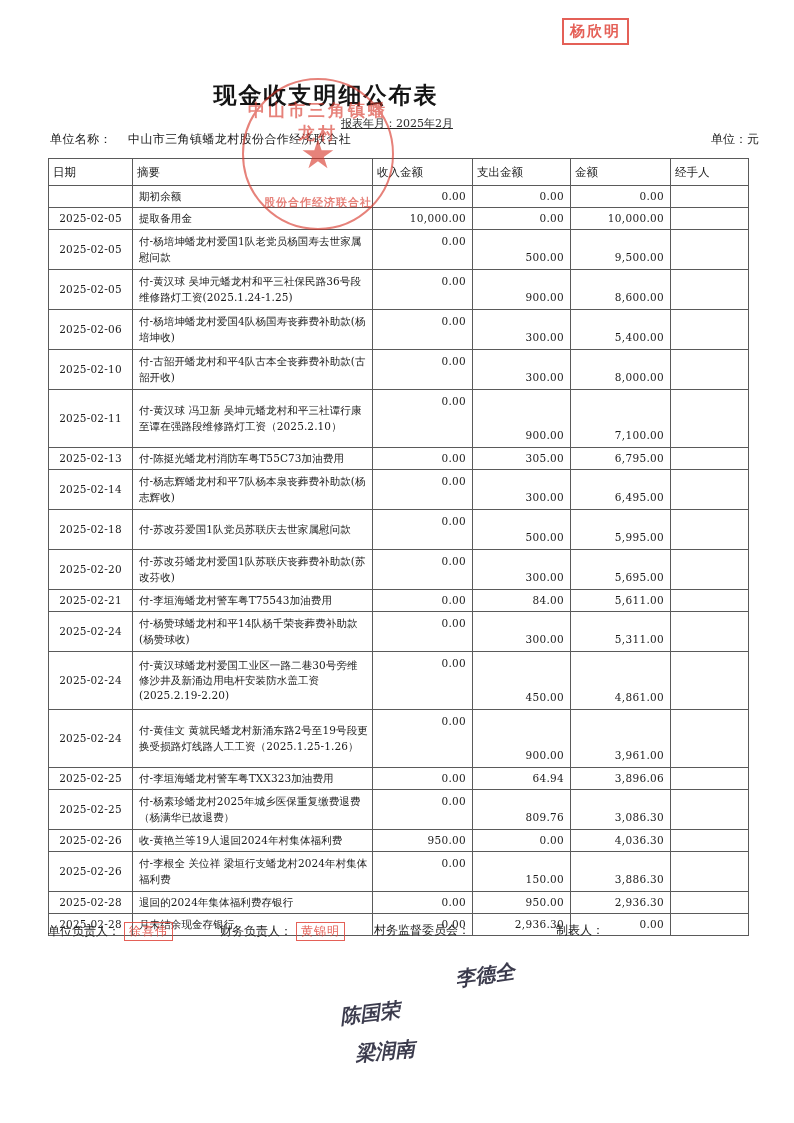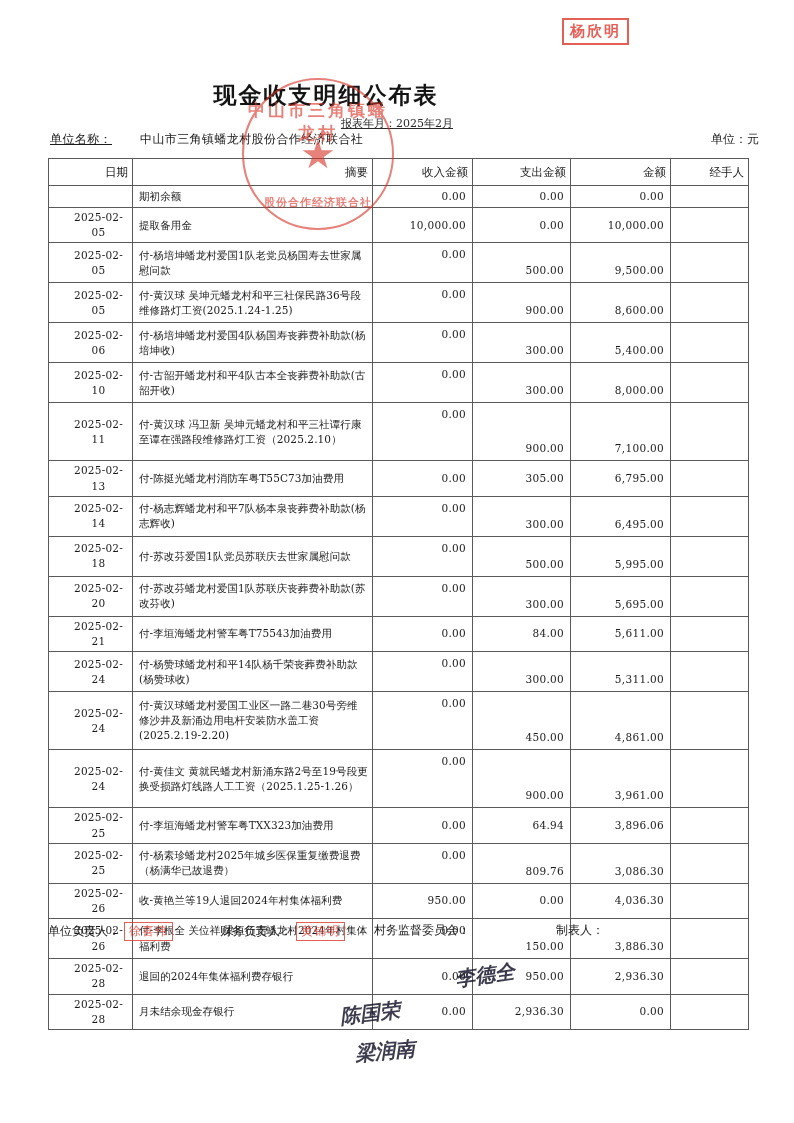--- a/index.html
+++ b/index.html
@@ -47,21 +47,21 @@
     text-decoration: underline;
   }
   .unit-name {
     position: absolute;
     left: 50px; top: 131px;
     font-size: 12px;
     font-family: "DejaVu Serif", "Liberation Serif", serif;
     letter-spacing: 0.4px;
     white-space: nowrap;
   }
-  .unit-name .label { margin-right: 28px; text-decoration: underline; }
+  .unit-name .label { margin-right: 16px; }
   .unit-currency {
     position: absolute;
     right: 35px; top: 131px;
     font-size: 12px;
     font-family: "DejaVu Serif", "Liberation Serif", serif;
     white-space: nowrap;
   }
 
   
   .round-seal {
@@ -117,36 +117,35 @@
   .ledger th, .ledger td {
     border: 1px solid #5a5a5a;
     font-weight: normal;
     font-size: 10.5px;
     line-height: 1.45;
     padding: 2px 4px;
     vertical-align: middle;
     color: #1b1b1b;
   }
   .ledger th {
-    text-align: right;
+    text-align: left;
     height: 22px;
     font-size: 11.5px;
   }
   .col-date   { width: 84px; }
   .col-desc   { width: 240px; }
   .col-in     { width: 100px; }
   .col-out    { width: 98px; }
   .col-bal    { width: 100px; }
   .col-person { width: 78px; }
 
   .ledger td.c-date {
     text-align: center;
     font-size: 10.5px;
     letter-spacing: 0.2px;
-    padding-left: 20px;
   }
   .ledger td.c-desc {
     text-align: left;
     padding-left: 6px;
     letter-spacing: 0.1px;
   }
   .ledger td.c-num {
     text-align: right;
     padding-right: 6px;
     letter-spacing: 0.3px;

